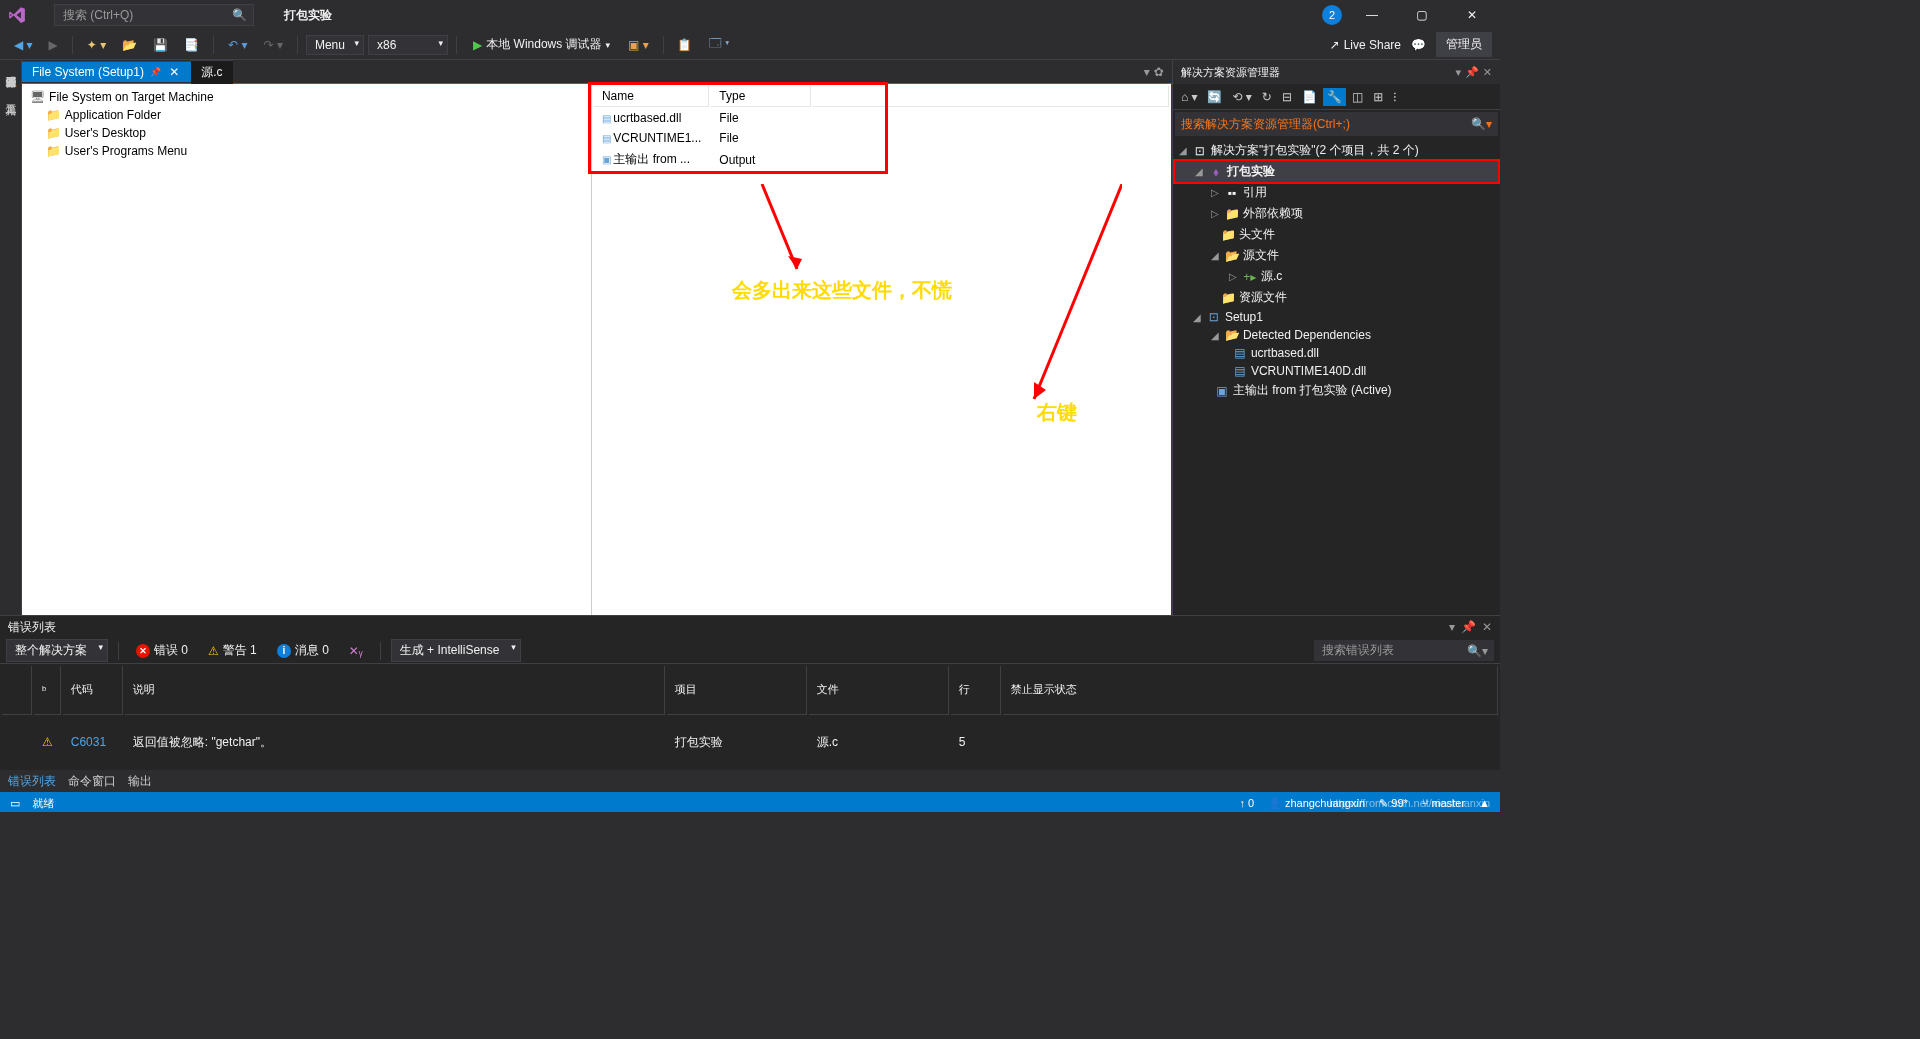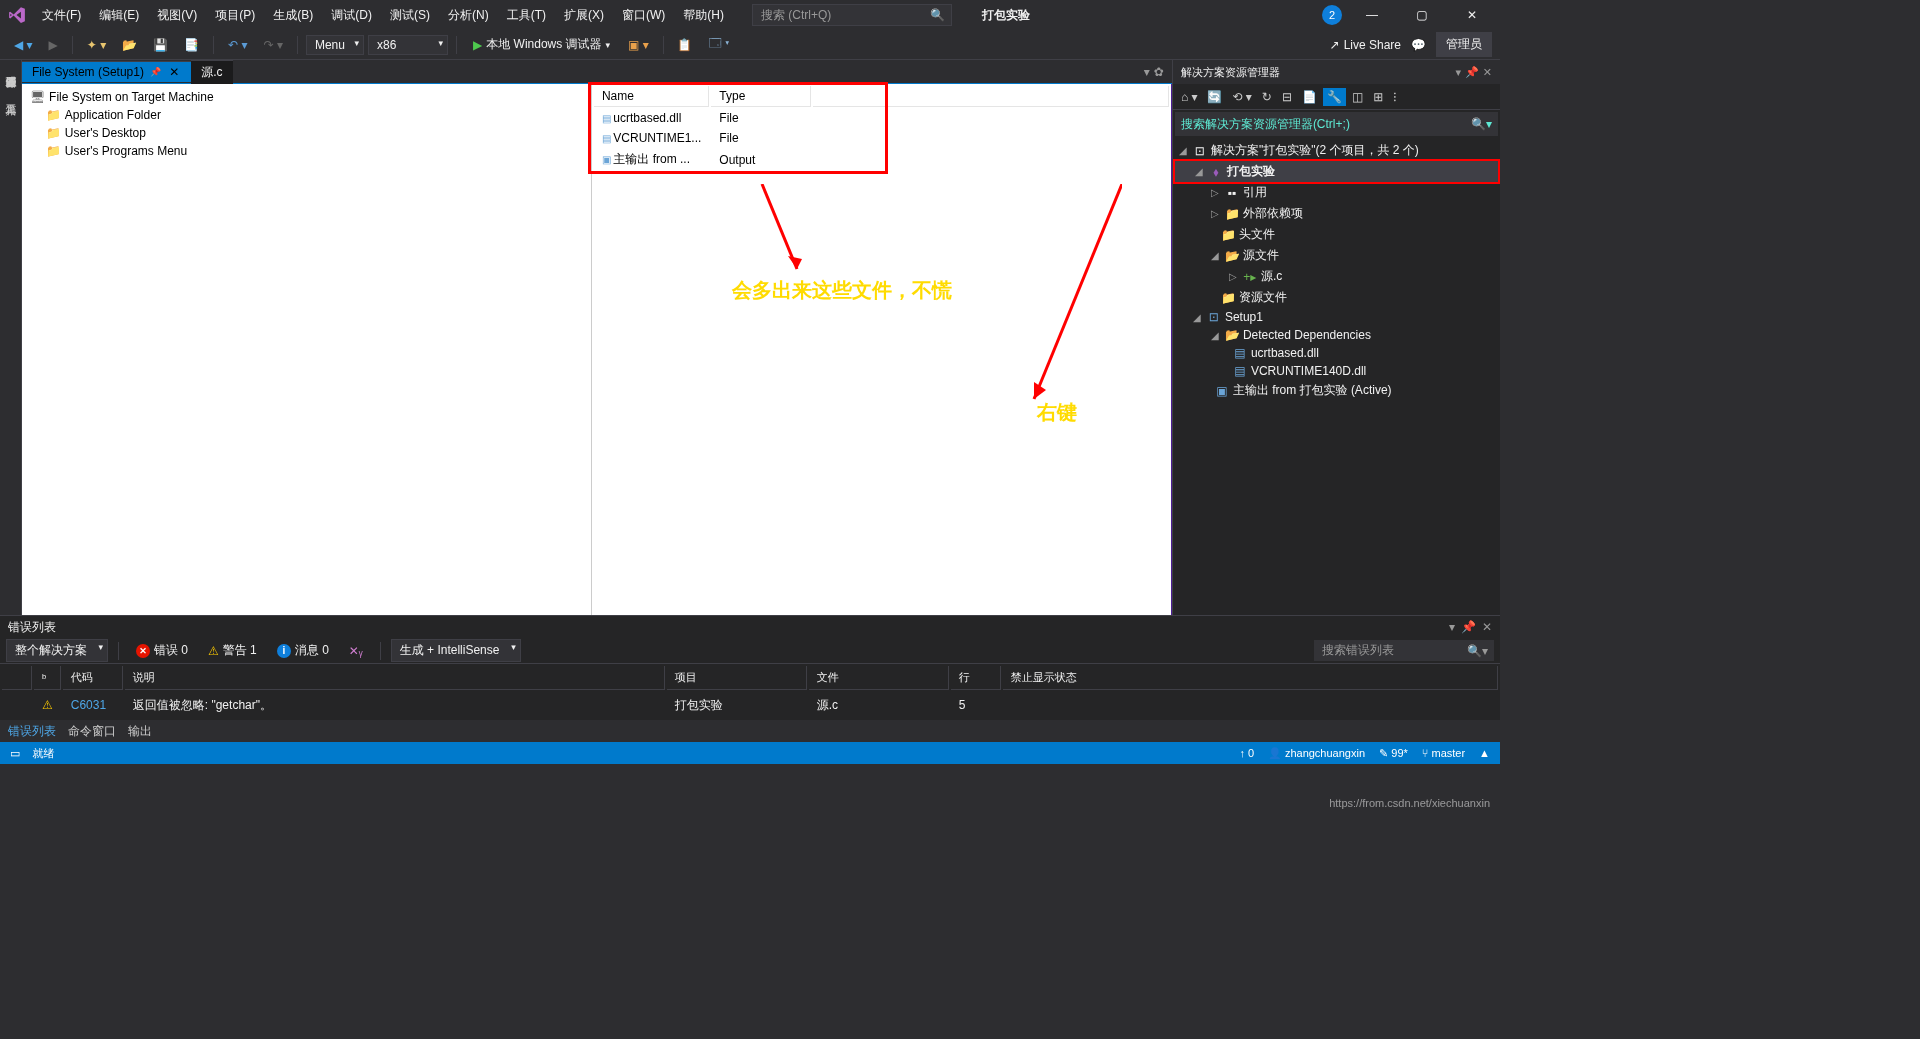--- a/index.html
+++ b/index.html
@@ -32,21 +32,21 @@
 
 
 .main-area { display: flex; height: 555px; }
 .left-rail { width: 22px; background: #2d2d30; border-right: 1px solid #3f3f46; display: flex; flex-direction: column; align-items: center; padding-top: 4px; gap: 20px; }
 .rail-text { writing-mode: vertical-rl; font-size: 11px; padding: 4px 2px; cursor: pointer; color: #ccc; }
 
 
 .doc-area { flex: 1; display: flex; flex-direction: column; }
 .tab-strip { height: 24px; background: #2d2d30; display: flex; align-items: center; border-bottom: 1px solid #007acc; padding-right: 8px; }
 .doc-tab { padding: 3px 10px; background: #1b1b1c; display: flex; align-items: center; gap: 6px; border-top: 1px solid #3f3f46; }
-.doc-tab.active { background: #007acc; color: #000000; }
+.doc-tab.active { background: #007acc; color: #ffffff; }
 .tab-pin { font-size: 9px; }
 .tab-close { cursor: pointer; padding: 0 2px; }
 .tab-right { margin-left: auto; display: flex; gap: 4px; color: #999; }
 
 .editor-body { flex: 1; display: flex; background: white; }
 .fs-tree { width: 570px; background: white; color: black; border-right: 1px solid #ccc; padding: 4px; overflow: hidden; }
 .fs-tree-item { padding: 2px 4px; display: flex; align-items: center; gap: 4px; }
 .fs-tree-item.indent1 { padding-left: 20px; }
 .folder-icon { color: #d9b35a; }
 .pc-icon { color: #666; }
@@ -62,32 +62,32 @@
 .annot-text1 { position: absolute; left: 140px; top: 193px; color: #ffdb00; font-size: 20px; font-weight: bold; pointer-events: none; }
 .annot-arrow2 { position: absolute; left: 430px; top: 100px; pointer-events: none; }
 .annot-text2 { position: absolute; left: 445px; top: 315px; color: #ffdb00; font-size: 20px; font-weight: bold; pointer-events: none; }
 
 
 .solution-panel { width: 330px; background: #252526; border-left: 1px solid #3f3f46; display: flex; flex-direction: column; }
 .panel-header { height: 24px; background: #2d2d30; display: flex; align-items: center; padding: 0 8px; font-size: 11px; }
 .panel-header-right { margin-left: auto; display: flex; gap: 4px; color: #999; }
 .panel-toolbar { height: 26px; display: flex; align-items: center; padding: 0 4px; gap: 2px; border-bottom: 1px solid #3f3f46; }
 .ptb { padding: 2px 4px; cursor: pointer; color: #ccc; display: flex; align-items: center; }
-.panel-search { height: 24px; background: #333337; margin: 2px; display: flex; align-items: center; padding: 0 6px; color: #5eead4; position: relative; }
+.panel-search { height: 24px; background: #333337; margin: 2px; display: flex; align-items: center; padding: 0 6px; color: #f97316; position: relative; }
 .panel-search .glyph { position: absolute; right: 6px; }
 .tree { flex: 1; overflow: auto; padding: 2px 0; font-size: 12px; }
 .tree-row { display: flex; align-items: center; padding: 2px 4px; gap: 4px; white-space: nowrap; }
 .tree-row.highlighted { background: #3f3f46; border: 2px solid red; margin: -2px 0; padding: 2px 4px; }
 .expander { width: 12px; text-align: center; color: #999; cursor: pointer; font-size: 10px; }
 .node-icon { width: 14px; text-align: center; }
 .csharp-icon { color: #68b44e; }
 .cpp-icon { color: #9a5bba; }
 
 
-.error-panel { height: 127px; background: #252526; border-top: 1px solid #3f3f46; display: flex; flex-direction: column; }
+.error-panel { height: 177px; background: #252526; border-top: 1px solid #3f3f46; display: flex; flex-direction: column; }
 .error-header { height: 22px; display: flex; align-items: center; padding: 0 8px; }
 .error-header-right { margin-left: auto; display: flex; gap: 6px; color: #999; }
 .error-toolbar { height: 26px; display: flex; align-items: center; padding: 0 6px; gap: 6px; border-bottom: 1px solid #3f3f46; }
 .err-scope { background: #333337; border: 1px solid #3f3f46; padding: 2px 20px 2px 8px; position: relative; }
 .err-scope::after { content: "▾"; position: absolute; right: 4px; font-size: 9px; }
 .err-filter { display: flex; align-items: center; gap: 4px; padding: 2px 6px; border: 1px solid transparent; }
 .circle-x { width: 14px; height: 14px; border-radius: 50%; background: #e51400; color: white; display: flex; align-items: center; justify-content: center; font-size: 9px; font-weight: bold; }
 .tri-warn { color: #ffcc00; }
 .circle-i { width: 14px; height: 14px; border-radius: 50%; background: #0e7fdb; color: white; display: flex; align-items: center; justify-content: center; font-size: 10px; font-weight: bold; }
 .err-search { margin-left: auto; background: #333337; padding: 2px 8px; width: 180px; display: flex; align-items: center; color: #999; position: relative; }
@@ -108,34 +108,20 @@
 </style>
 </head>
 <body>
 
 <div class="title-bar">
   <span class="vs-logo">
     <svg viewBox="0 0 32 32">
         <path fill="#ba68c8" d="M23 2l-13 13L4 10l-2 1v10l2 1 6-5 13 13 7-3V5l-7-3zM23 22l-8-6 8-6v12zM4 18v-4l3 2-3 2z"></path>
       </svg>
   </span>
-  <div class="menu-bar">
-    <span class="menu-item">文件(F)</span>
-    <span class="menu-item">编辑(E)</span>
-    <span class="menu-item">视图(V)</span>
-    <span class="menu-item">项目(P)</span>
-    <span class="menu-item">生成(B)</span>
-    <span class="menu-item">调试(D)</span>
-    <span class="menu-item">测试(S)</span>
-    <span class="menu-item">分析(N)</span>
-    <span class="menu-item">工具(T)</span>
-    <span class="menu-item">扩展(X)</span>
-    <span class="menu-item">窗口(W)</span>
-    <span class="menu-item">帮助(H)</span>
-  </div>
   <div class="search-box">
     <span>搜索 (Ctrl+Q)</span>
     <span class="search-glyph">🔍</span>
   </div>
   <span class="app-title">打包实验</span>
   <div class="title-right">
     <span class="notif-badge">2</span>
     <span class="win-btn">—</span>
     <span class="win-btn">▢</span>
     <span class="win-btn">✕</span>

